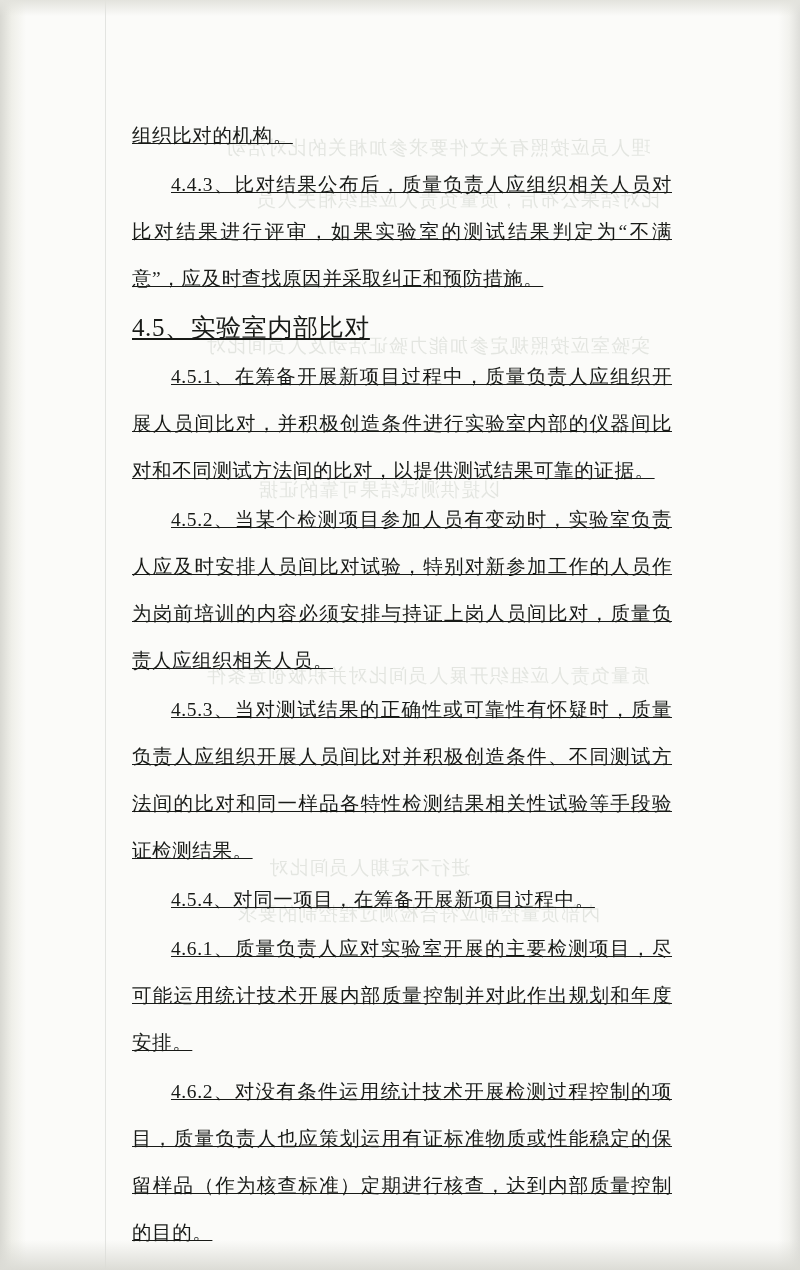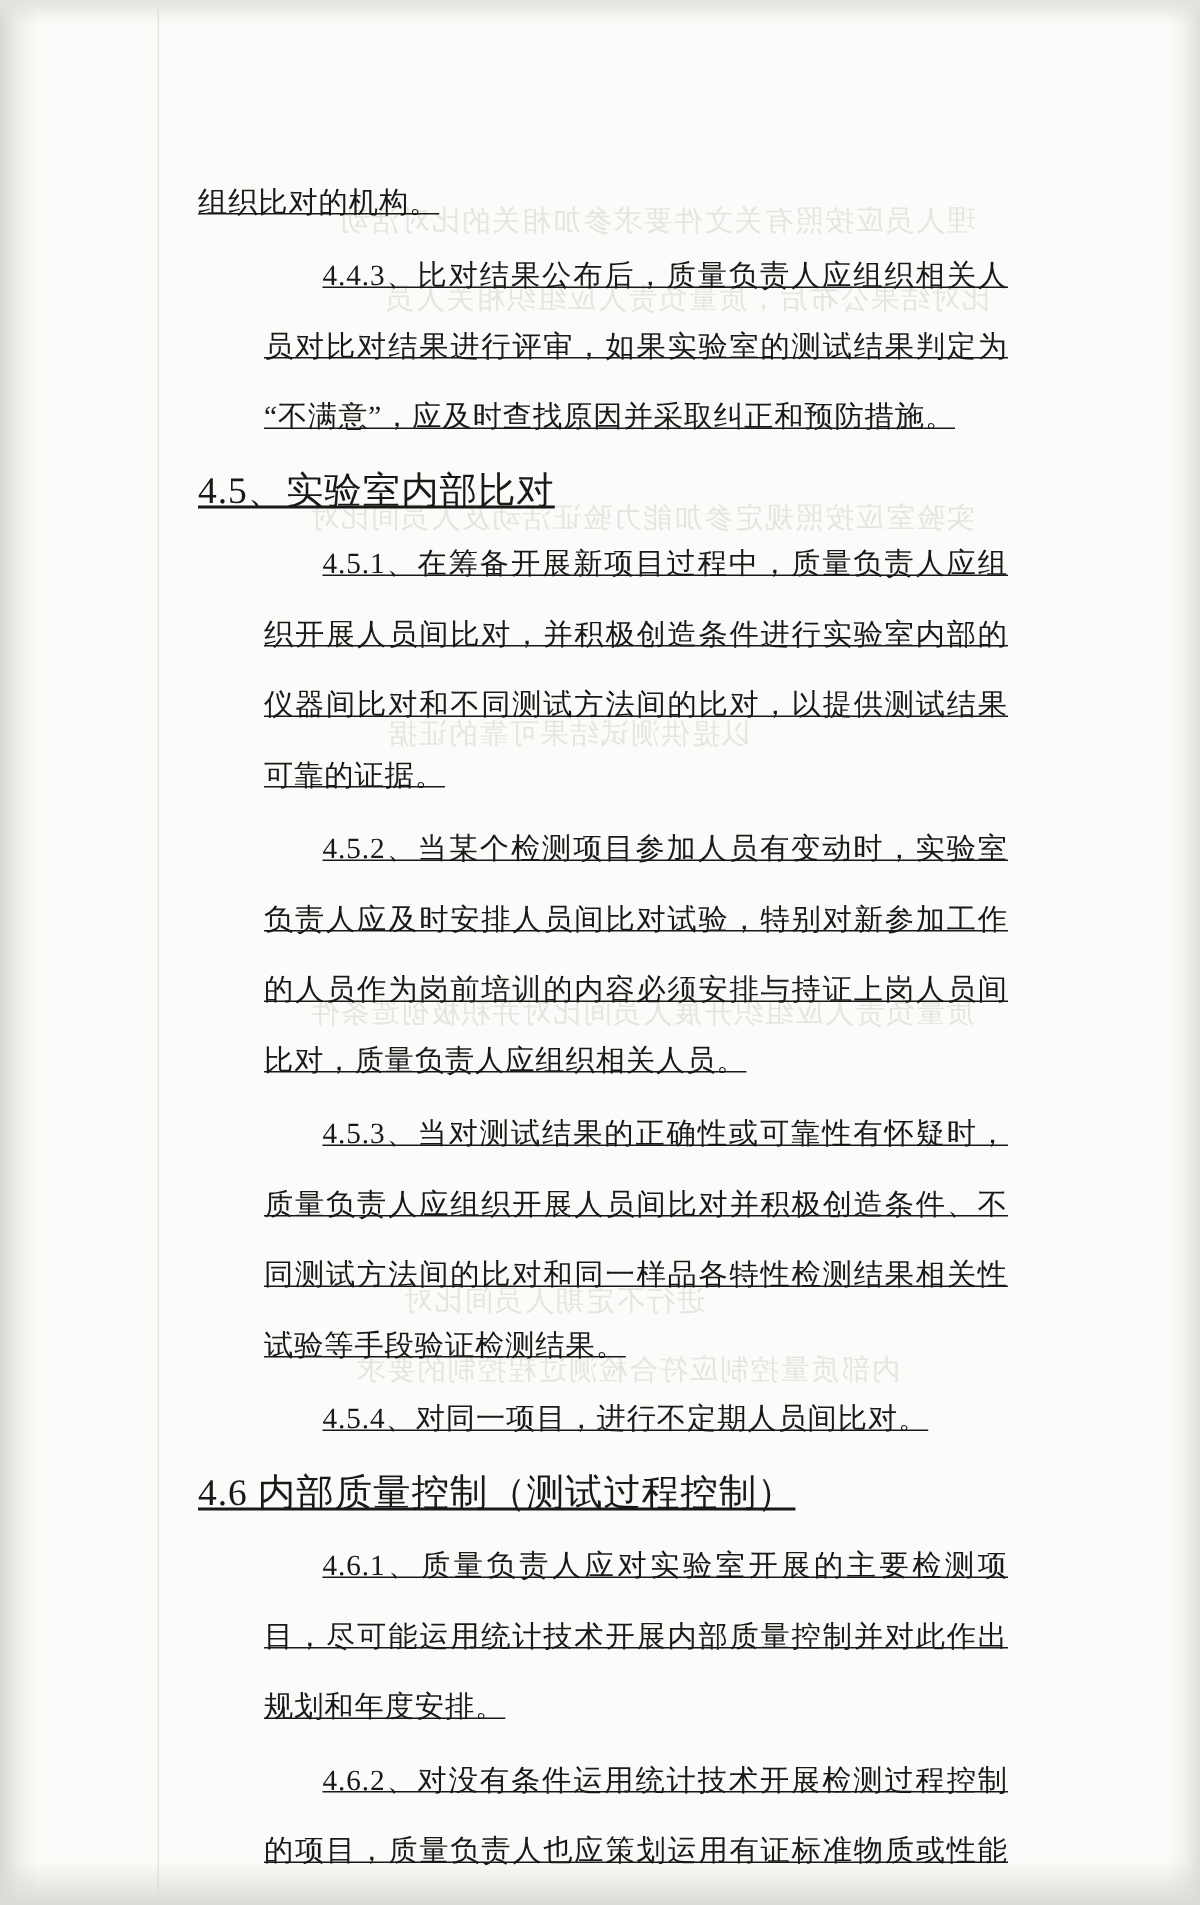--- a/index.html
+++ b/index.html
@@ -93,21 +93,20 @@
     font-size: 19.5px;
     line-height: 47px;
     letter-spacing: 0.6px;
     text-align: justify;
     text-justify: inter-ideograph;
     color: #181a17;
     text-decoration: underline;
   }
   p.indent {
     text-indent: 2em;
-    margin-left: 44px;
   }
   p.noindent {
     text-indent: 0;
   }
   p.heading {
     text-indent: 0;
     font-size: 25px;
     line-height: 47px;
     letter-spacing: 0.6px;
   }
@@ -133,19 +132,18 @@
   <div class="scan-edge-top"></div>
   <div class="scan-edge-bottom"></div>
 
   <div class="content">
     <p class="para noindent">组织比对的机构。</p>
     <p class="para indent">4.4.3、比对结果公布后，质量负责人应组织相关人员对比对结果进行评审，如果实验室的测试结果判定为“不满意”，应及时查找原因并采取纠正和预防措施。</p>
     <p class="para heading">4.5、实验室内部比对</p>
     <p class="para indent">4.5.1、在筹备开展新项目过程中，质量负责人应组织开展人员间比对，并积极创造条件进行实验室内部的仪器间比对和不同测试方法间的比对，以提供测试结果可靠的证据。</p>
     <p class="para indent">4.5.2、当某个检测项目参加人员有变动时，实验室负责人应及时安排人员间比对试验，特别对新参加工作的人员作为岗前培训的内容必须安排与持证上岗人员间比对，质量负责人应组织相关人员。</p>
     <p class="para indent">4.5.3、当对测试结果的正确性或可靠性有怀疑时，质量负责人应组织开展人员间比对并积极创造条件、不同测试方法间的比对和同一样品各特性检测结果相关性试验等手段验证检测结果。</p>
-    <p class="para indent">4.5.4、对同一项目，进行不定期人员间比对。</p>
-    <p class="para heading">4.6 内部质量控制（测试过程控制）</p>
+    <p class="para indent">4.5.4、对同一项目，在筹备开展新项目过程中。</p>
     <p class="para indent">4.6.1、质量负责人应对实验室开展的主要检测项目，尽可能运用统计技术开展内部质量控制并对此作出规划和年度安排。</p>
     <p class="para indent">4.6.2、对没有条件运用统计技术开展检测过程控制的项目，质量负责人也应策划运用有证标准物质或性能稳定的保留样品（作为核查标准）定期进行核查，达到内部质量控制的目的。</p>
   </div>
 
 </div>
 
 </body></html>

